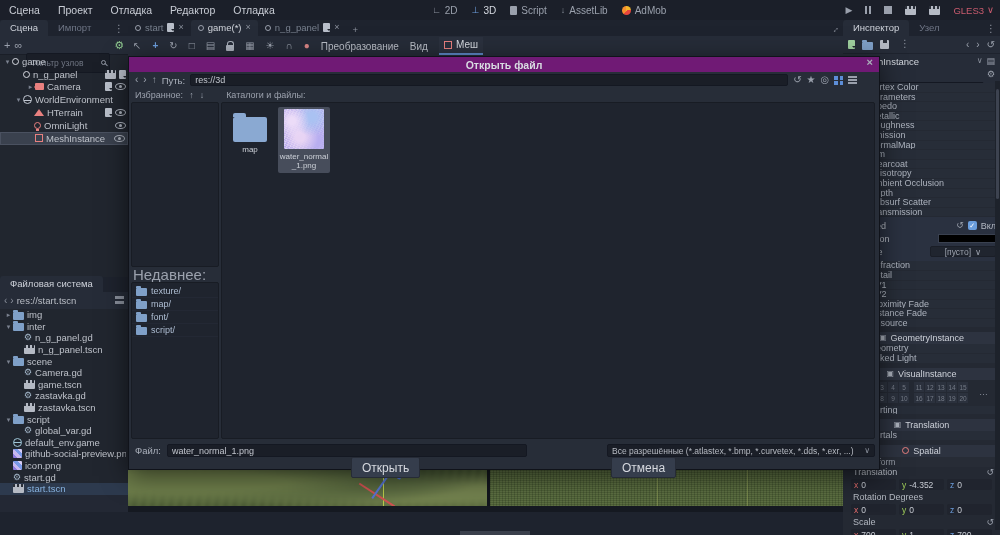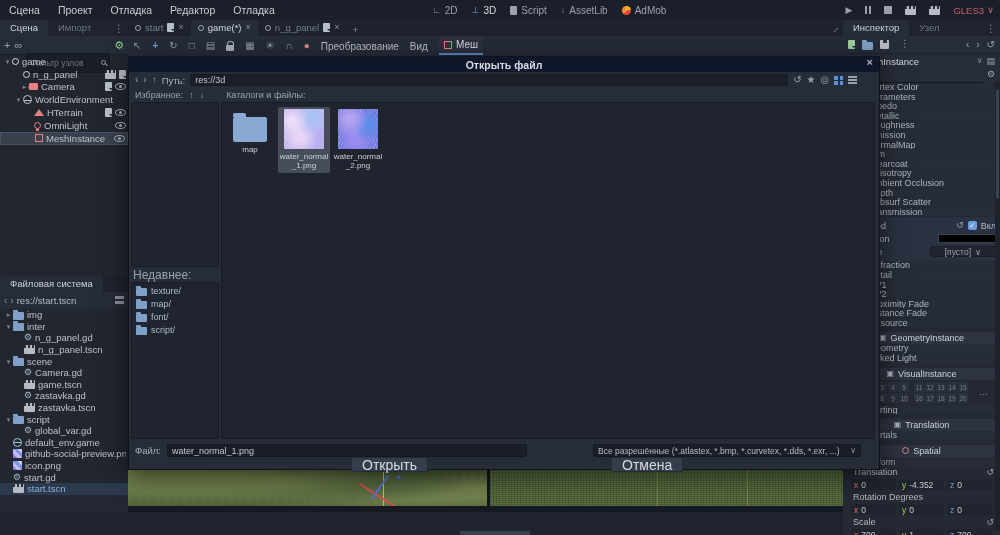--- a/index.html
+++ b/index.html
@@ -157,32 +157,32 @@
   .ins-scroll .th{position:absolute;top:8px;left:1px;width:3px;height:110px;background:#3d4350;border-radius:2px;}
   .rev{color:#9aa0ac;font-size:9px;}
 
   
   .statusbar{position:absolute;left:0;top:512px;width:843px;height:18px;background:#1b1f29;display:flex;align-items:center;gap:16px;padding-left:14px;font-size:9.5px;color:#8a8f99;}
   .statusbar .version{margin-left:auto;margin-right:8px;color:#82878f;}
   .sliver{position:absolute;left:460px;top:531px;width:70px;height:4px;background:#3a404c;}
 
   
   .dialog{position:absolute;left:128px;top:56px;width:752px;height:414px;background:#272d38;border:1px solid #10131a;box-shadow:0 6px 24px rgba(0,0,0,.55);z-index:10;}
-  .dlg-title{height:15px;background:#0f172a;display:flex;align-items:center;font-size:10.5px;font-weight:bold;color:#d8dbe1;position:relative;}
+  .dlg-title{height:15px;background:#701a75;display:flex;align-items:center;font-size:10.5px;font-weight:bold;color:#d8dbe1;position:relative;}
   .dlg-title .t{flex:1;text-align:center;}
   .dlg-title .x{position:absolute;right:6px;top:0;color:#aab0bb;font-size:11px;}
   .dlg-path{height:16px;display:flex;align-items:center;gap:5px;padding:0 6px;font-size:9.5px;color:#aab0bb;}
   .dlg-path .nav{color:#9aa0ac;font-size:10px;}
   .path-input{width:598px;height:12px;background:#1a1e27;border:1px solid #141822;border-radius:2px;color:#c0c4cc;font-size:9px;display:flex;align-items:center;padding:0 4px;}
   .dlg-sub{height:14px;display:flex;align-items:center;gap:6px;padding:0 6px;font-size:9px;color:#9ba1ad;}
   .dlg-sub .dirs{margin-left:16px;}
   .dlg-body{position:absolute;left:2px;right:4px;top:45px;height:337px;display:flex;gap:2px;}
   .dlg-left{width:88px;display:flex;flex-direction:column;}
   .fav-box{height:165px;background:#1f242e;border:1px solid #181c24;border-radius:2px;}
-  .recent-label{height:15px;display:flex;align-items:center;font-size:12px;color:#9ba1ad;padding-left:2px;text-align:right;}
+  .recent-label{height:15px;display:flex;align-items:center;font-size:15px;color:#9ba1ad;padding-left:2px;text-align:right;}
   .recent-box{flex:1;background:#1f242e;border:1px solid #181c24;border-radius:2px;padding-top:2px;}
   .recent-row{height:13px;display:flex;align-items:center;gap:4px;padding:0 4px;font-size:9px;color:#aebdd2;border-bottom:1px solid #232834;}
   .files-box{flex:1;background:#1f242e;border:1px solid #181c24;border-radius:2px;display:flex;align-items:flex-start;padding:4px 2px;gap:2px;}
   .fitem{width:52px;display:flex;flex-direction:column;align-items:center;padding:2px 0 3px;border-radius:2px;}
   .fitem .lab{font-size:8px;color:#ccd0d7;text-align:center;line-height:1.15;margin-top:3px;word-break:break-all;}
   .fitem.sel{background:#474d5b;}
   .big-fold{position:relative;width:34px;height:25px;background:#8aa9d2;border-radius:2px;margin-top:8px;}
   .big-fold::before{content:"";position:absolute;top:-4px;left:0;width:13px;height:4px;background:#8aa9d2;border-radius:2px 2px 0 0;}
   .thumb{width:40px;height:40px;border-radius:1px;}
   .thumb-1{background:
@@ -191,26 +191,26 @@
     radial-gradient(circle at 40% 70%,#e8d4f4 0 12%,transparent 50%),
     radial-gradient(circle at 80% 80%,#b8aef0 0 10%,transparent 45%),
     repeating-linear-gradient(115deg,rgba(255,255,255,.3) 0 1px,transparent 1px 3px),
     repeating-linear-gradient(25deg,rgba(130,120,230,.35) 0 1px,transparent 1px 2px),#c9bcee;}
   .thumb-2{background:
     radial-gradient(circle at 30% 25%,#b3a1f2 0 10%,transparent 45%),
     radial-gradient(circle at 75% 40%,#5c8de8 0 10%,transparent 45%),
     radial-gradient(circle at 45% 75%,#9b8cf0 0 12%,transparent 50%),
     repeating-linear-gradient(115deg,rgba(255,255,255,.22) 0 1px,transparent 1px 3px),
     repeating-linear-gradient(25deg,rgba(60,70,200,.35) 0 1px,transparent 1px 2px),#7c82e2;}
-  .dlg-file-row{position:absolute;left:6px;right:18px;top:386px;height:15px;display:flex;align-items:center;gap:6px;font-size:9.5px;color:#aab0bb;}
+  .dlg-file-row{position:absolute;left:6px;right:4px;top:386px;height:15px;display:flex;align-items:center;gap:6px;font-size:9.5px;color:#aab0bb;}
   .file-input{width:360px;height:13px;background:#1a1e27;border:1px solid #141822;border-radius:2px;color:#c0c4cc;font-size:9px;display:flex;align-items:center;padding:0 4px;}
   .filter-drop{margin-left:auto;width:268px;height:13px;background:#1a1e27;border:1px solid #141822;border-radius:2px;color:#b6bac2;font-size:8.5px;display:flex;align-items:center;padding:0 4px;gap:4px;}
   .filter-drop .tx{flex:1;overflow:hidden;white-space:nowrap;}
   .dlg-btns{position:absolute;left:0;right:0;top:402px;height:12px;}
-  .btn{position:absolute;height:15px;background:#353d4c;border:1px solid #262b36;border-radius:2px;color:#d6d9df;font-size:14px;display:flex;align-items:center;padding:0 10px;top:-2px;}
+  .btn{position:absolute;height:21px;background:#353d4c;border:1px solid #262b36;border-radius:2px;color:#d6d9df;font-size:12px;display:flex;align-items:center;padding:0 10px;top:-2px;}
   .btn-open{left:222px;}
   .btn-cancel{left:482px;}
 </style>
 </head>
 <body>
 
 <div class="root">
 
   <div class="menubar">
     <span id="menus"><span class="menu-item">Сцена</span><span class="menu-item">Проект</span><span class="menu-item">Отладка</span><span class="menu-item">Редактор</span><span class="menu-item">Отладка</span></span>
@@ -270,21 +270,21 @@
         </div>
         <div class="trow" style="padding-left: 14px;">
           <span class="g exp"></span>
           <span class="ic ic-node"></span>
           <span class="nm">n_g_panel</span>
           <span class="trail">
             <span class="ic ic-clap"></span>
             <span class="ic ic-scr"></span>
           </span>
         </div>
-        <div class="trow" style="padding-left: 20px;">
+        <div class="trow" style="padding-left: 26px;">
           <span class="g exp">▸</span>
           <span class="ic ic-cam"></span>
           <span class="nm">Camera</span>
           <span class="trail">
             <span class="ic ic-scr"></span>
             <span class="ic ic-eye"></span>
           </span>
         </div>
         <div class="trow" style="padding-left: 14px;">
           <span class="g exp">▾</span>
@@ -688,24 +688,20 @@
       </div>
       <div class="files-box" id="fileGrid">
           <div class="fitem">
             <div class="big-fold"></div>
             <div class="lab">map</div>
           </div>
           <div class="fitem sel">
             <div class="thumb thumb-1"></div>
             <div class="lab">water_normal_1.png</div>
           </div>
-          <div class="fitem">
-            <div class="thumb thumb-2"></div>
-            <div class="lab">water_normal_2.png</div>
-          </div>
         </div>
     </div>
     <div class="dlg-file-row">
       <span>Файл:</span>
       <span class="file-input">
         <span>water_normal_1.png</span>
       </span>
       <span class="filter-drop">
         <span class="tx">Все разрешённые (*.atlastex, *.bmp, *.curvetex, *.dds, *.exr, ...)</span>
         <span class="g" style="font-size:8px;color:#8b919d">∨</span>

